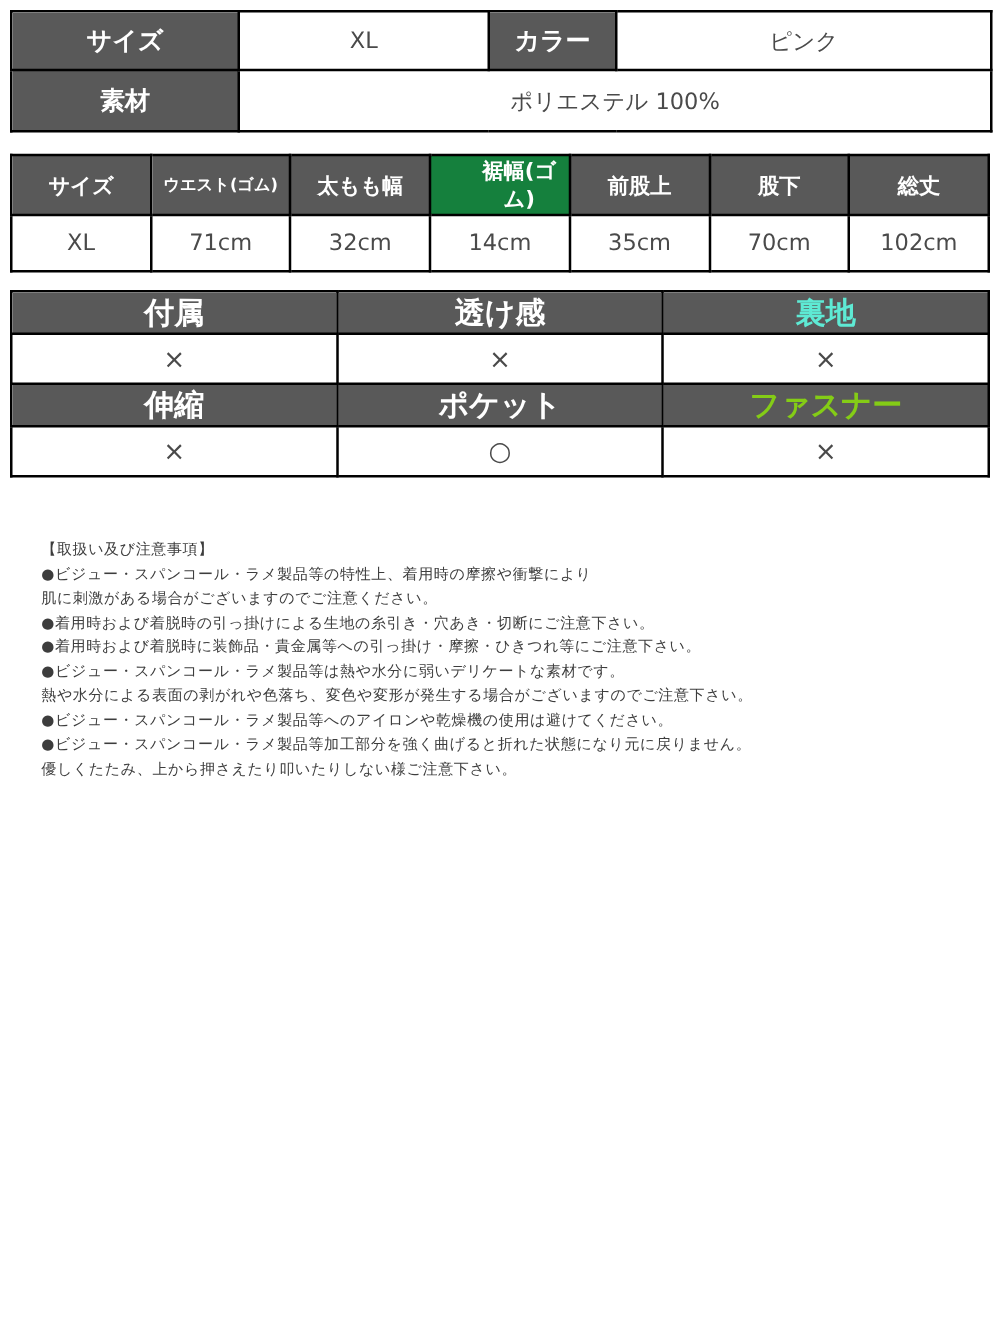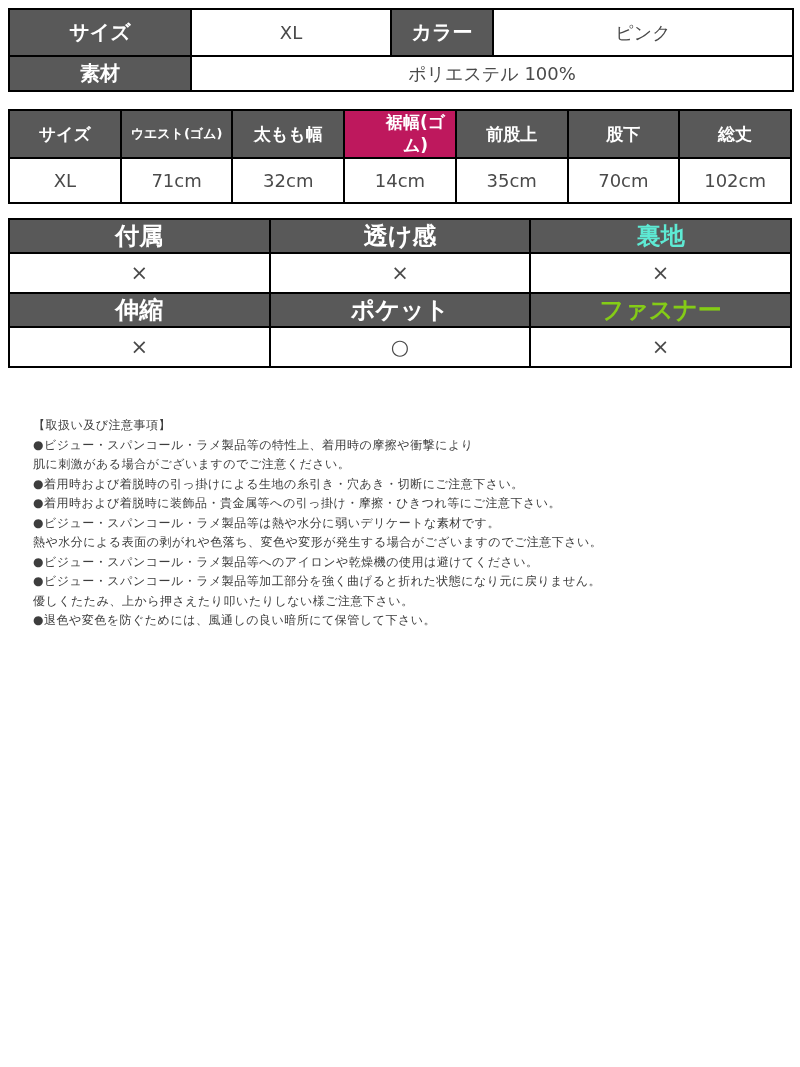--- a/index.html
+++ b/index.html
@@ -39,21 +39,21 @@
     font-size: 19px;
   }
   td.vl {
     background: #ffffff;
     color: #4a4a4a;
     font-size: 18px;
   }
   
   .t1 { margin-top: 8px; }
   .t1 tr.r1 { height: 47px; }
-  .t1 tr.r2 { height: 35px; }
+  .t1 tr.r2 { height: 49px; }
   .t1 td.hd { font-size: 20px; }
   
   .t2 { margin-top: 17px; }
   .t2 tr.hrow { height: 31px; }
   .t2 tr.vrow { height: 45px; }
   .t2 td.hd { font-size: 17px; }
   .t2 td.hd.small { font-size: 13px; }
   .t2 td.vl { font-size: 18px; }
   
   .t3 { margin-top: 14px; }
@@ -96,21 +96,21 @@
       </tr>
     </tbody>
   </table>
 
   <table class="tbl t2">
     <tbody>
       <tr class="hrow">
         <td class="hd" style="background: rgb(89, 89, 89); color: rgb(255, 255, 255);">サイズ</td>
         <td class="hd small" style="background: rgb(89, 89, 89); color: rgb(255, 255, 255);">ウエスト(ゴム)</td>
         <td class="hd" style="background: rgb(89, 89, 89); color: rgb(255, 255, 255);">太もも幅</td>
-        <td class="hd" style="background: #be185d; color: rgb(255, 255, 255); padding-left: 31px;">裾幅(ゴム)</td>
+        <td class="hd" style="background: #15803d; color: rgb(255, 255, 255); padding-left: 31px;">裾幅(ゴム)</td>
         <td class="hd" style="background: rgb(89, 89, 89); color: rgb(255, 255, 255);">前股上</td>
         <td class="hd" style="background: rgb(89, 89, 89); color: rgb(255, 255, 255); margin-top: 32px;">股下</td>
         <td class="hd" style="background: rgb(89, 89, 89); color: rgb(255, 255, 255);">総丈</td>
       </tr>
       <tr class="vrow">
         <td class="vl" style="color: rgb(74, 74, 74);">XL</td>
         <td class="vl" style="color: rgb(74, 74, 74);">71cm</td>
         <td class="vl" style="color: rgb(74, 74, 74);">32cm</td>
         <td class="vl" style="color: rgb(74, 74, 74);">14cm</td>
         <td class="vl" style="color: rgb(74, 74, 74);">35cm</td>
@@ -149,16 +149,15 @@
     <div>【取扱い及び注意事項】</div>
     <div>●ビジュー・スパンコール・ラメ製品等の特性上、着用時の摩擦や衝撃により</div>
     <div>肌に刺激がある場合がございますのでご注意ください。</div>
     <div>●着用時および着脱時の引っ掛けによる生地の糸引き・穴あき・切断にご注意下さい。</div>
     <div>●着用時および着脱時に装飾品・貴金属等への引っ掛け・摩擦・ひきつれ等にご注意下さい。</div>
     <div>●ビジュー・スパンコール・ラメ製品等は熱や水分に弱いデリケートな素材です。</div>
     <div>熱や水分による表面の剥がれや色落ち、変色や変形が発生する場合がございますのでご注意下さい。</div>
     <div>●ビジュー・スパンコール・ラメ製品等へのアイロンや乾燥機の使用は避けてください。</div>
     <div>●ビジュー・スパンコール・ラメ製品等加工部分を強く曲げると折れた状態になり元に戻りません。</div>
     <div>優しくたたみ、上から押さえたり叩いたりしない様ご注意下さい。</div>
-    <div>●退色や変色を防ぐためには、風通しの良い暗所にて保管して下さい。</div>
   </div>
 
 </div>
 
 </body></html>

